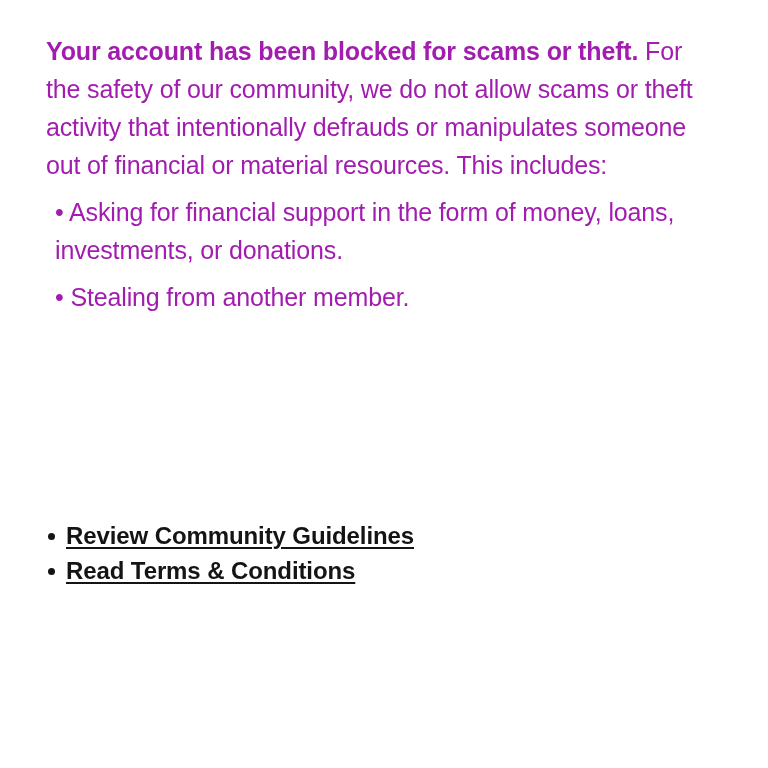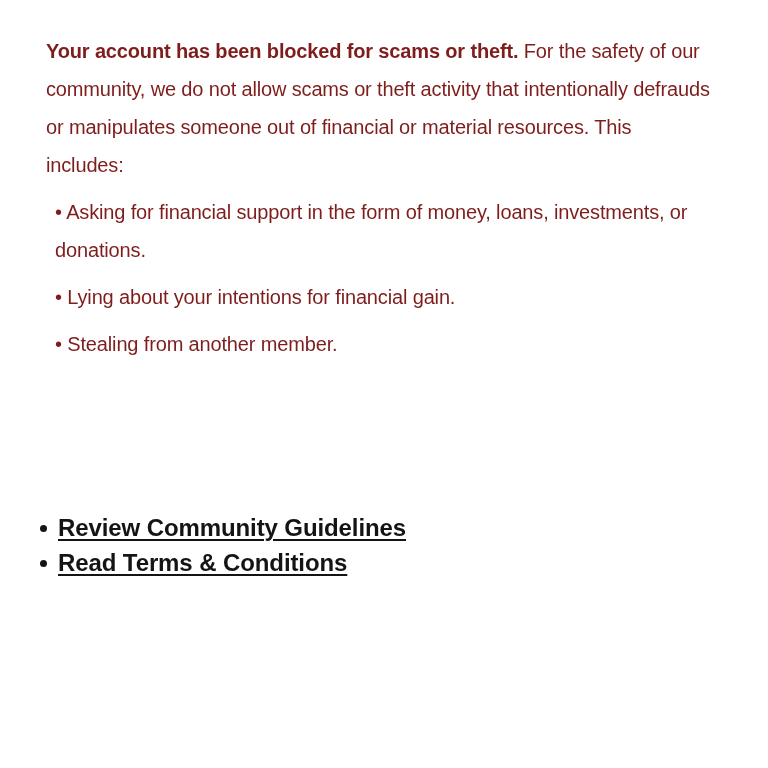--- a/index.html
+++ b/index.html
@@ -43,41 +43,41 @@
     top: 0;
     left: 0;
     width: 768px;
   }
 
   .notice-body {
     position: absolute;
     left: 46px;
     top: 32px;
     width: 666px;
-    font-size: 20px;
+    font-size: 25px;
     line-height: 38px;
     letter-spacing: -0.15px;
-    color: #7f1d1d;
+    color: #a21caf;
   }
   .notice-body .lead {
     font-weight: bold;
   }
   .notice-body .para {
     margin: 0;
   }
   .notice-body .bullet-line {
     margin: 9px;
     display: block;
   }
 
   .links {
     position: absolute;
     left: 30px;
     top: 510px;
-    margin: 0;
+    margin: 8px;
     padding: 0 0 0 28px;
     list-style: none;
     width: 560px;
   }
   .links li {
     position: relative;
     font-size: 24px;
     line-height: 35px;
     font-weight: bold;
     letter-spacing: -0.1px;
@@ -105,21 +105,20 @@
 
 <div class="heading-clip">
   <div class="heading-text">Your account has been blocked</div>
 </div>
 
 <div class="page">
 
   <div class="notice-body">
     <p class="para"><span class="lead">Your account has been blocked for scams or theft.</span><span> For the safety of our community, we do not allow scams or theft activity that intentionally defrauds or manipulates someone out of financial or material resources. This includes:</span></p>
     <p class="bullet-line"> • Asking for financial support in the form of money, loans, investments, or donations.</p>
-    <p class="bullet-line"> • Lying about your intentions for financial gain.</p>
     <p class="bullet-line"> • Stealing from another member.</p>
   </div>
 
   <ul class="links">
     <li>
       <a href="#">Review Community Guidelines</a>
     </li>
     <li>
       <a href="#">Read Terms &amp; Conditions</a>
     </li>

